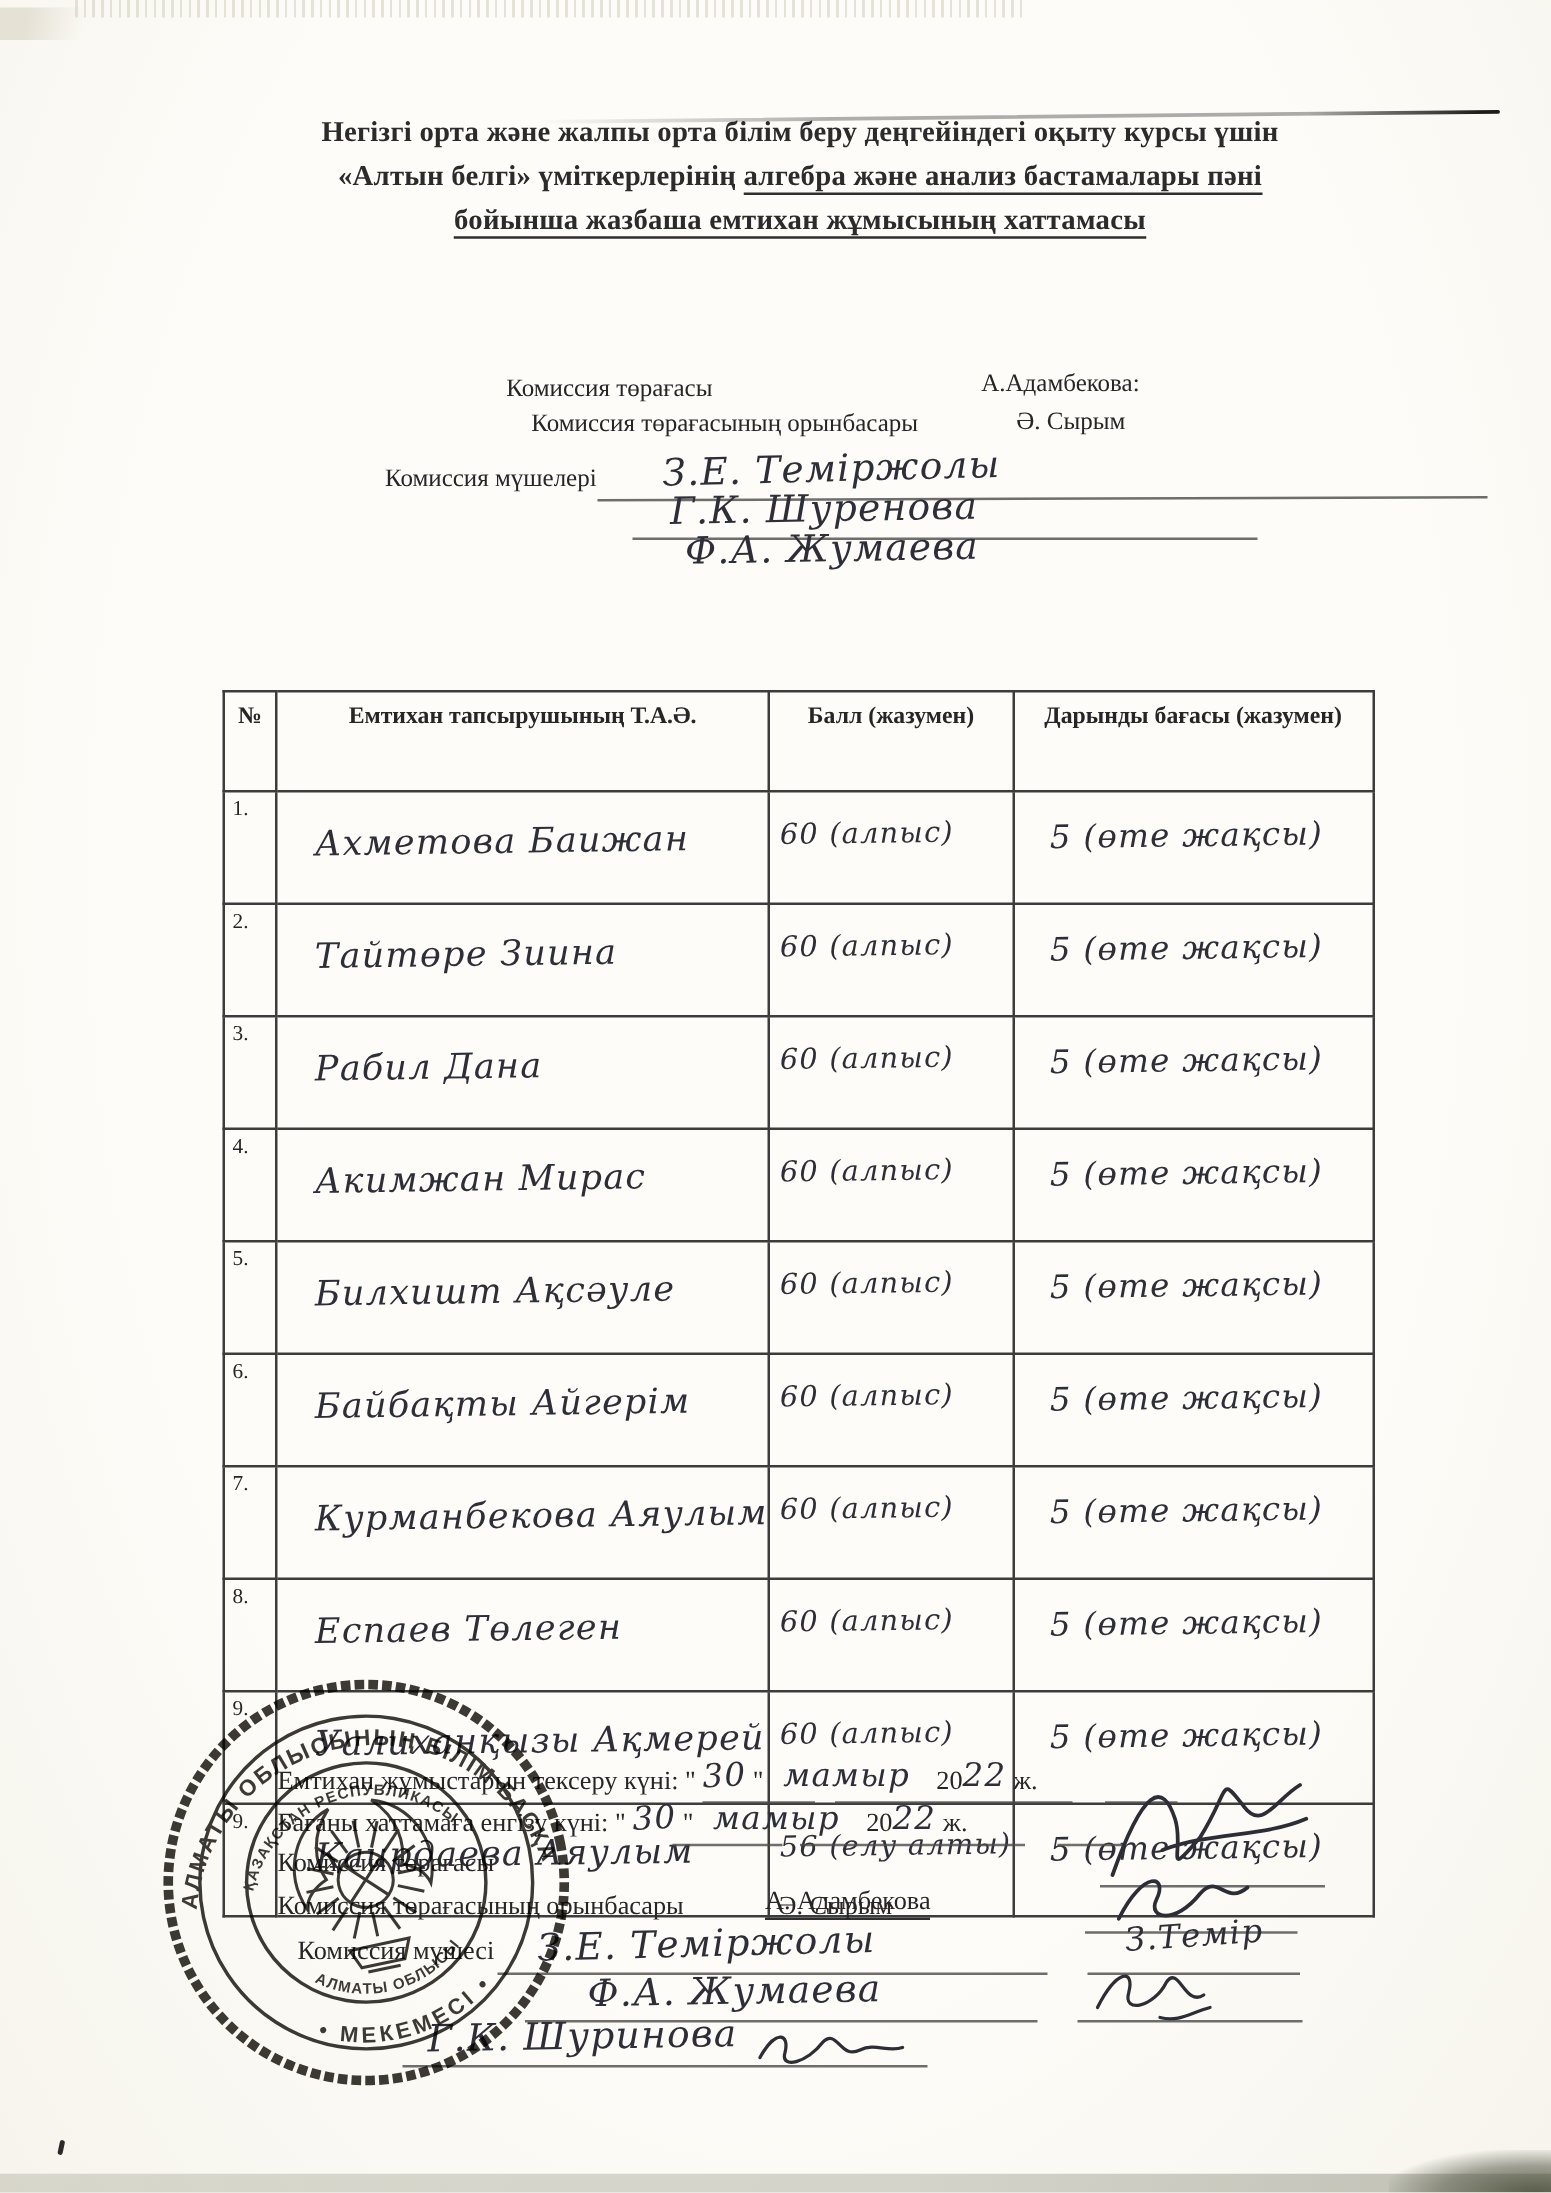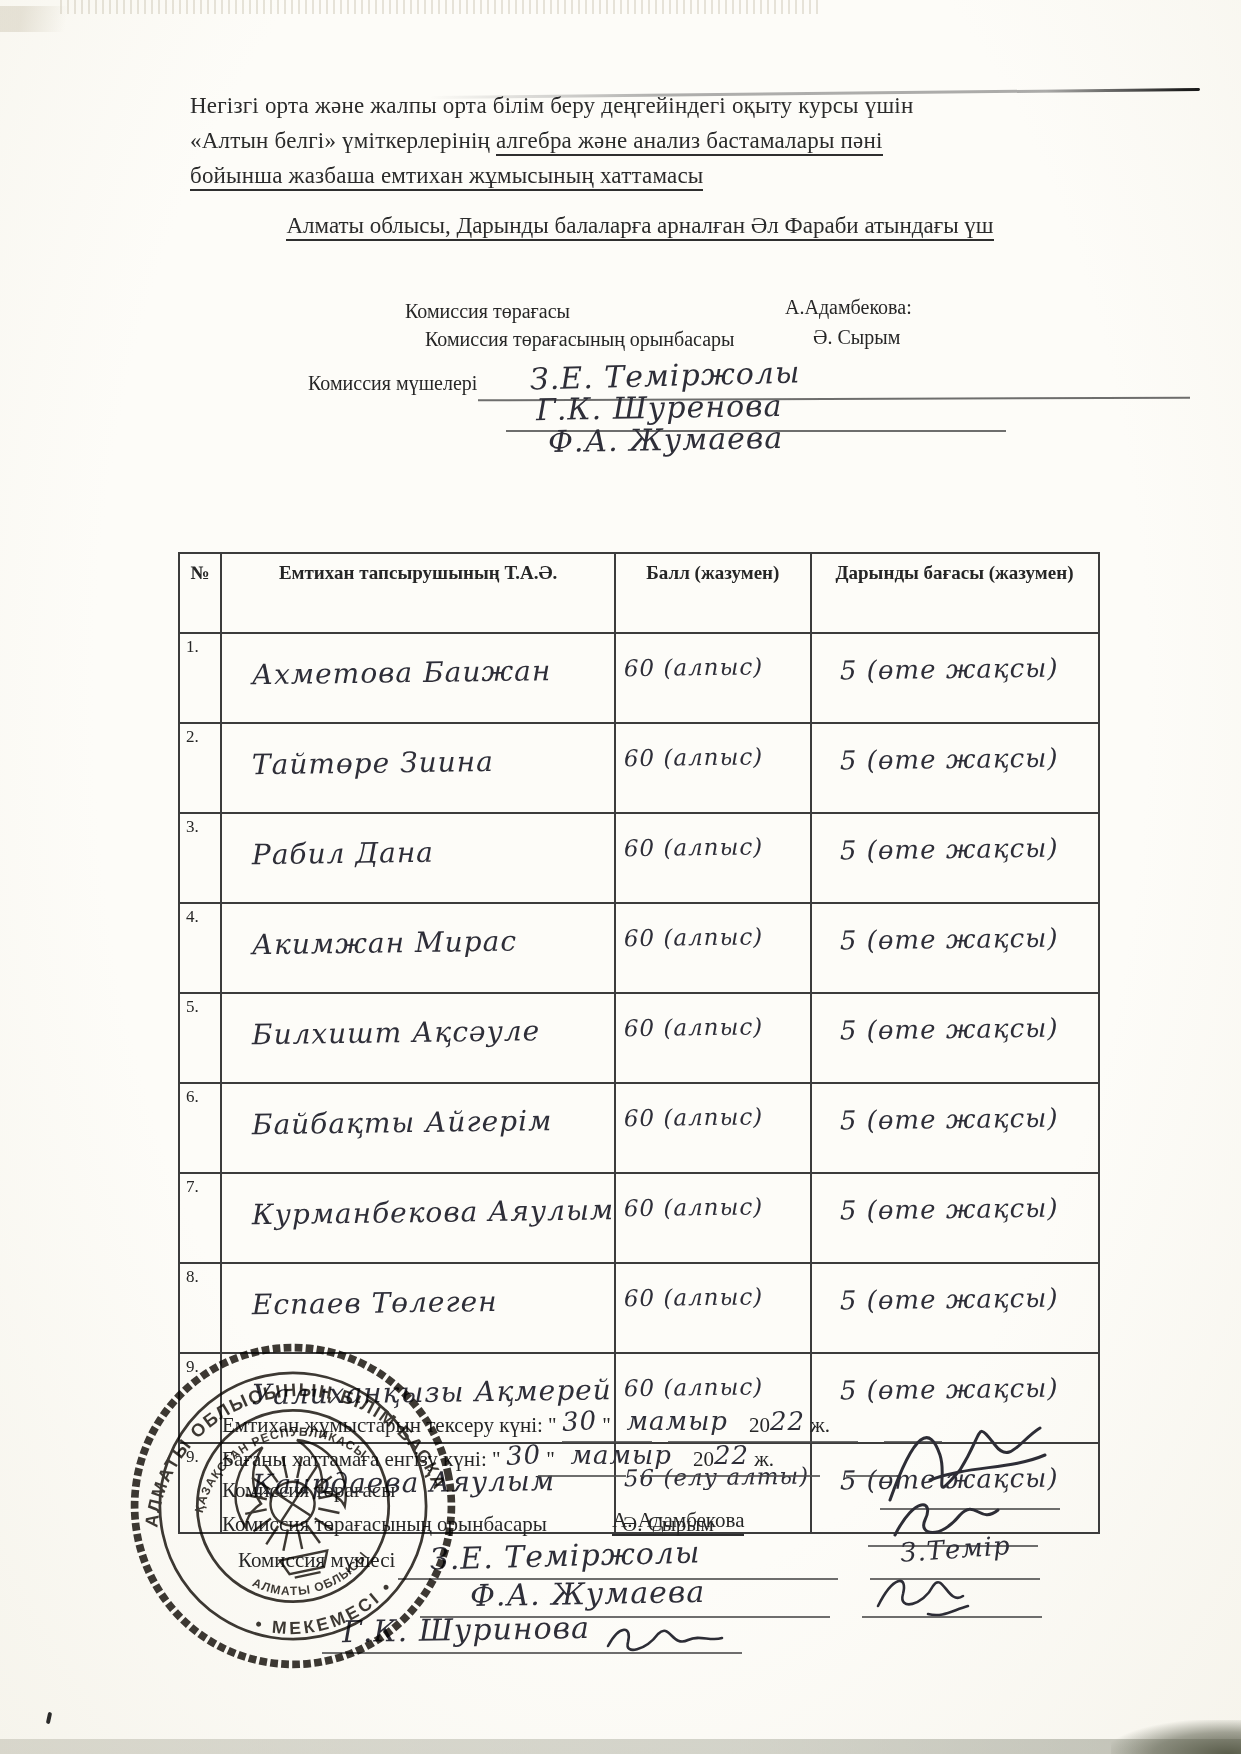--- a/index.html
+++ b/index.html
@@ -27,21 +27,21 @@
     background:linear-gradient(to right,#b3b2a3,#a2a494 60%,#7c8070);
   }
   .bottom-smudge{
     position:absolute;right:0;bottom:0;width:130px;height:34px;
     background:radial-gradient(ellipse at 90% 100%, #5a5d4b 0%, rgba(90,93,75,.55) 45%, transparent 75%);
   }
   .tiny-mark{position:absolute;left:47px;top:1712px;width:4px;height:12px;background:#2a2a2a;transform:rotate(12deg);border-radius:2px;}
 
   
   .printed{color:#2b2b2b;}
-  .title-block{position:absolute;left:190px;top:88px;width:900px;font-size:23px;line-height:35px;letter-spacing:.2px;}
+  .title-block{position:absolute;left:190px;top:88px;width:900px;text-align:center;font-size:23px;line-height:35px;letter-spacing:.2px;font-weight:bold;}
   .u{border-bottom:2px solid #2f2f2f;padding-bottom:1px;}
   .school-block{position:absolute;left:190px;top:208px;width:900px;text-align:center;font-size:23px;line-height:35px;}
 
   .lbl{position:absolute;font-size:20px;white-space:nowrap;}
   .hw{
     font-family:"DejaVu Serif", cursive;font-style:italic;color:#2e2e38;
     white-space:nowrap;letter-spacing:1px;
   }
   .uline{position:absolute;border-top:2px solid #4a4a4a;height:0;opacity:.8;}
 
@@ -86,21 +86,21 @@
   <div class="bottom-smudge"></div>
   <div class="tiny-mark"></div>
 
   <div class="title-block printed">
     <span>Негізгі орта және жалпы орта білім беру деңгейіндегі оқыту курсы үшін</span><br>
     <span>«Алтын белгі» үміткерлерінің </span><span class="u">алгебра және анализ бастамалары  пәні</span><br>
     <span class="u">бойынша жазбаша емтихан  жұмысының  хаттамасы</span>
   </div>
 
   <div class="school-block printed">
-    <span class="u">Алматы облысы, Дарынды балаларға арналған Әл Фараби атындағы үш</span><br>
+    <br>
   </div>
 
   <div class="lbl" style="left:405px;top:300px;">Комиссия төрағасы</div>
   <div class="lbl" style="left:785px;top:296px;">А.Адамбекова:</div>
   <div class="lbl" style="left:425px;top:328px;">Комиссия төрағасының орынбасары</div>
   <div class="lbl" style="left:813px;top:326px;">Ә. Сырым</div>
 
   <div class="lbl" style="left:308px;top:372px;">Комиссия мүшелері</div>
   <div class="hw" style="position:absolute;left:530px;top:358px;font-size:30px;transform:rotate(-1.5deg);">З.Е. Теміржолы</div>
   <div class="uline" style="left:478px;top:398px;width:712px;transform:rotate(-0.2deg);"></div>

